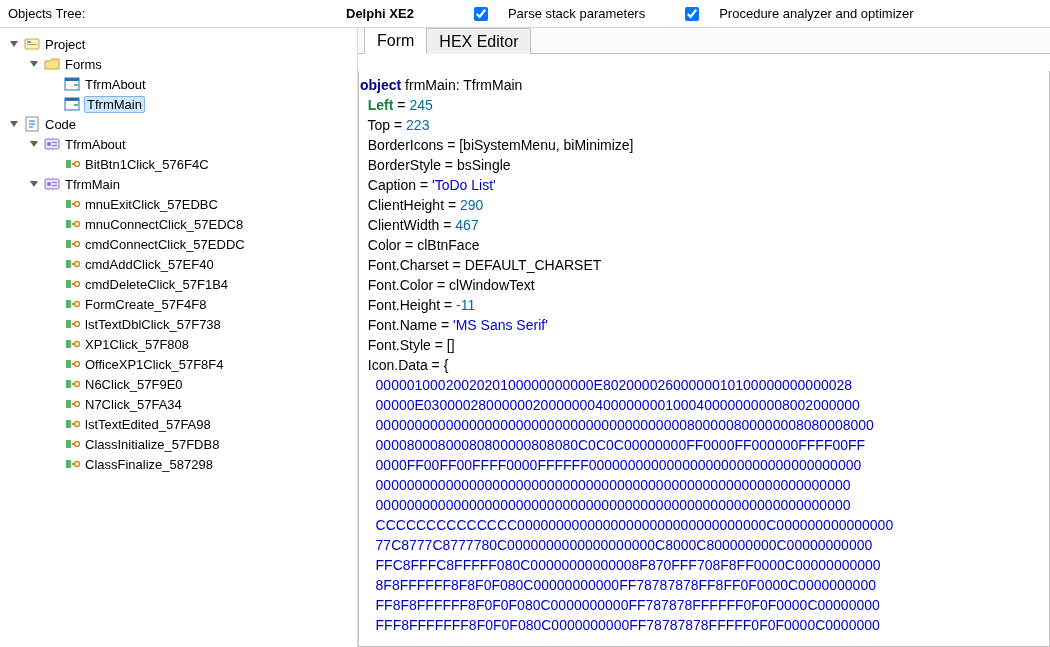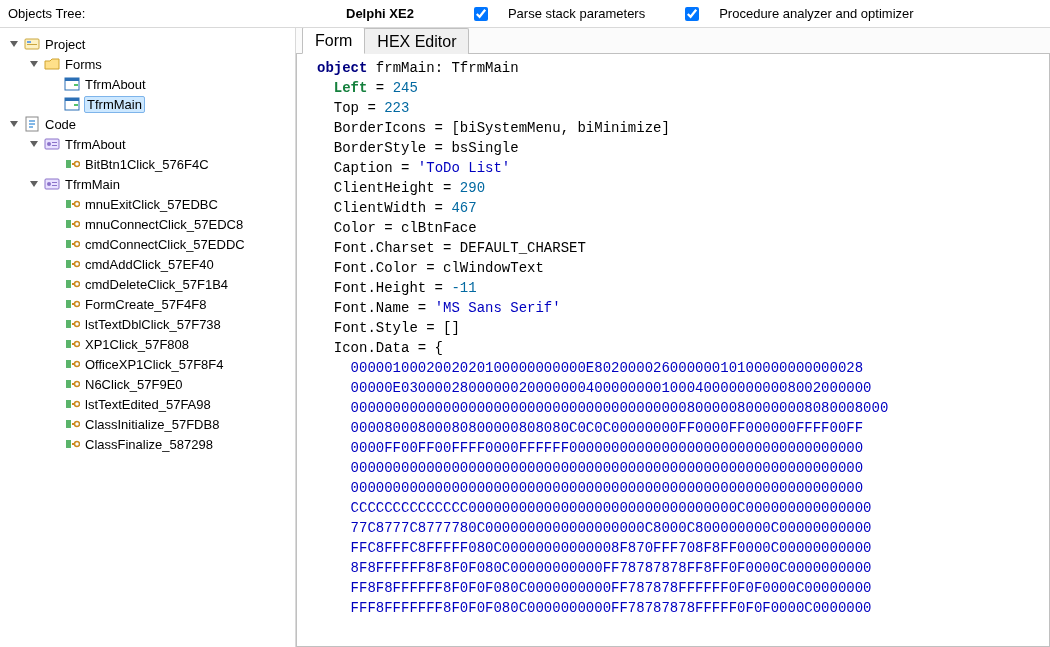--- a/index.html
+++ b/index.html
@@ -22,21 +22,21 @@
   }
   .topbar .label { width: 338px; }
   .topbar .title { font-weight: bold; flex: 0 0 auto; margin-right: 60px; }
   .cb { display: inline-flex; align-items: flex-end; gap: 20px; margin-right: 40px; }
   .cb input { margin: 0; width: 14px; height: 14px; }
   .main {
     display: flex;
     height: calc(647px - 28px);
   }
   .tree-pane {
-    width: 296px;
+    width: 358px;
     border-right: 1px solid #d9d9d9;
     overflow: auto;
     padding: 6px 4px 4px 4px;
     background: #fff;
   }
   .tree ul { list-style: none; margin: 0; padding-left: 20px; }
   .tree > ul { padding-left: 4px; }
   .tree-row {
     display: flex; align-items: center;
     height: 20px;
@@ -99,28 +99,29 @@
   .editor-wrap {
     flex: 1;
     display: flex;
     overflow: hidden;
     background: #fff;
     position: relative;
   }
   .editor {
     flex: 1;
     overflow: auto;
-    font-family: Liberation Mono, monospace;
+    font-family: Liberation Sans, sans-serif;
     font-size: 14px;
     line-height: 20px;
-    padding: 4px 0 4px 20px;
+    padding: 4px 0 4px 1px;
     white-space: pre;
     border: 1px solid #c0c0c0;
     border-top: none;
     position: relative;
+    margin-top: 17px;
   }
   .kw { color: #000080; font-weight: bold; }
   .ident-bold { font-weight: bold; color: #15803d; }
   .num { color: #0369a1; }
   .str { color: #0000c0; }
   .hexdata { color: #0000c0; text-align: center; }
 
   
   .editor { scrollbar-color: #c0c0c0 #f0f0f0; }
 </style>
@@ -405,20 +406,33 @@
                 <li>
                   <div class="tree-row">
                     <span class="toggle empty"></span>
                     <span class="ico">
                       <svg width="16" height="16">
                         <rect x="2" y="4" width="5" height="8" fill="#5ab46a"></rect>
                         <path d="M8 8 h3" stroke="#cc8a1f" stroke-width="2"></path>
                         <circle cx="13" cy="8" r="2.5" fill="none" stroke="#cc8a1f" stroke-width="1.5"></circle>
                       </svg>
                     </span>
+                    <span class="txt">N7Click_57FA34</span>
+                  </div>
+                </li>
+                <li>
+                  <div class="tree-row">
+                    <span class="toggle empty"></span>
+                    <span class="ico">
+                      <svg width="16" height="16">
+                        <rect x="2" y="4" width="5" height="8" fill="#5ab46a"></rect>
+                        <path d="M8 8 h3" stroke="#cc8a1f" stroke-width="2"></path>
+                        <circle cx="13" cy="8" r="2.5" fill="none" stroke="#cc8a1f" stroke-width="1.5"></circle>
+                      </svg>
+                    </span>
                     <span class="txt">lstTextEdited_57FA98</span>
                   </div>
                 </li>
                 <li>
                   <div class="tree-row">
                     <span class="toggle empty"></span>
                     <span class="ico">
                       <svg width="16" height="16">
                         <rect x="2" y="4" width="5" height="8" fill="#5ab46a"></rect>
                         <path d="M8 8 h3" stroke="#cc8a1f" stroke-width="2"></path>

